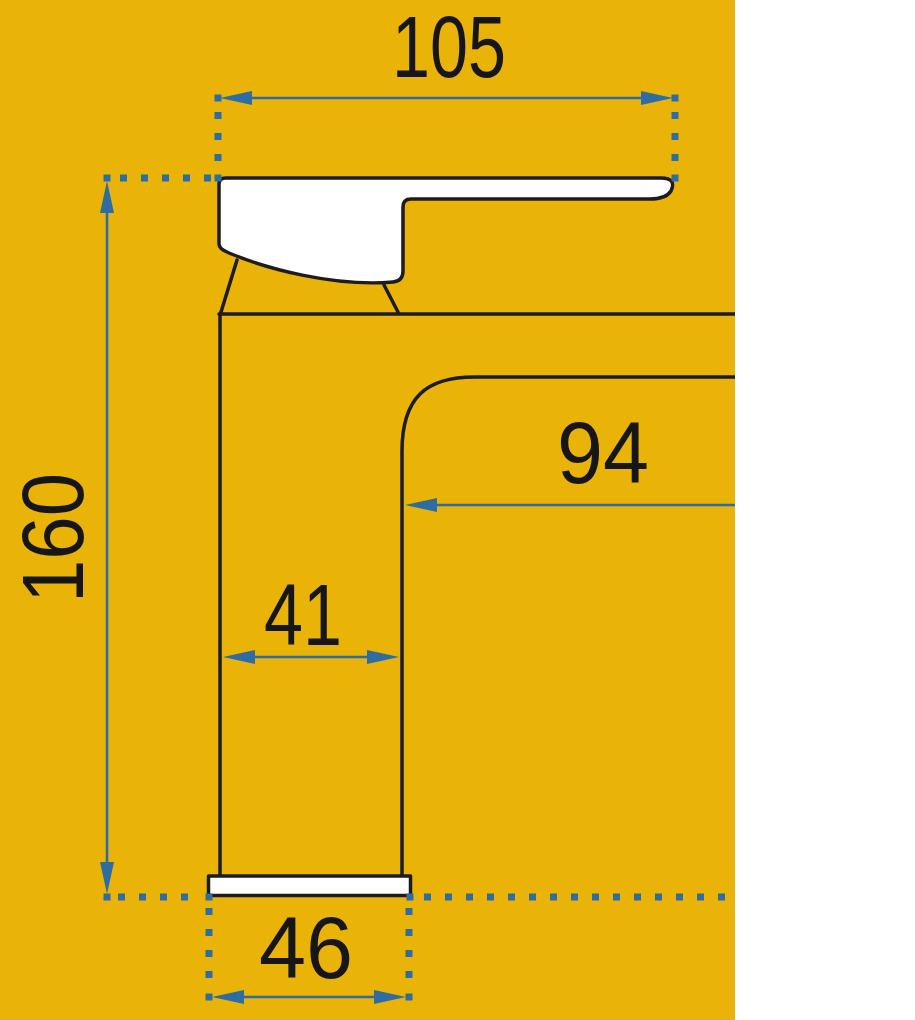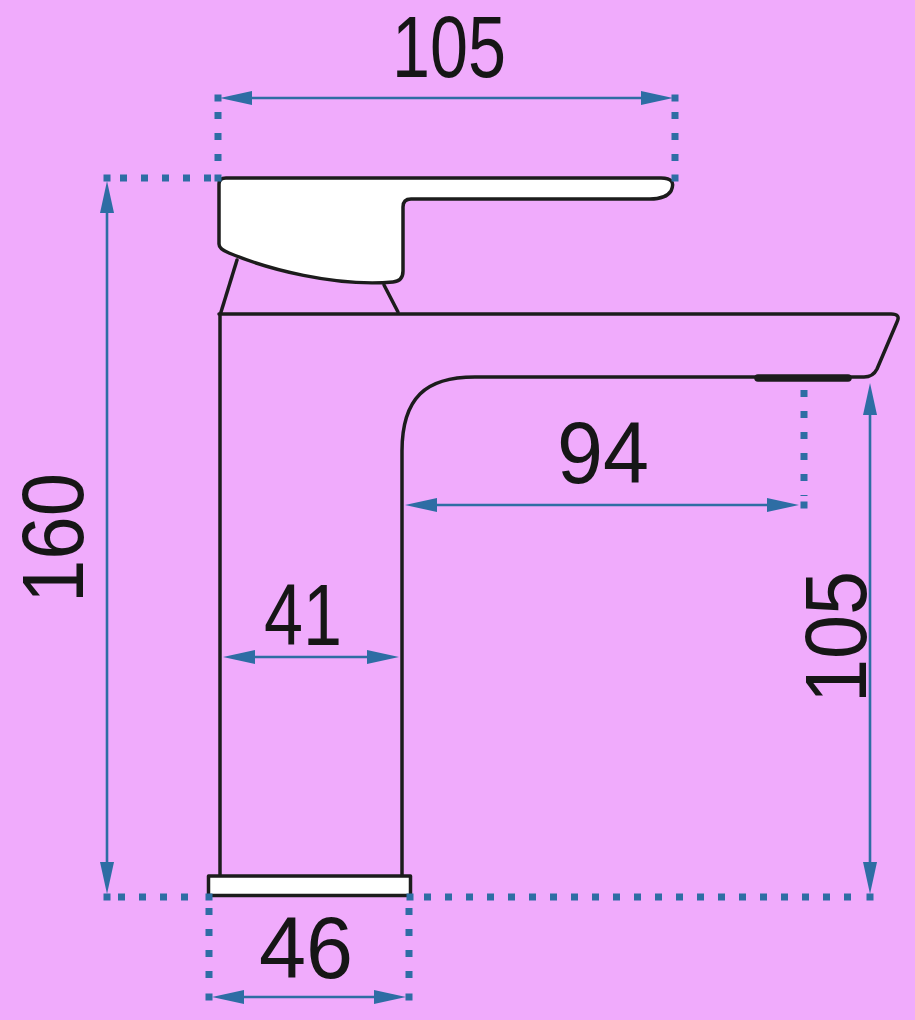--- a/index.html
+++ b/index.html
@@ -1,20 +1,20 @@
 <!DOCTYPE html>
 <html><head>
 <meta charset="utf-8">
 <style>
   html, body { margin: 0; padding: 0; background: #ffffff; }
   .stage {
     position: relative;
-    width: 915px;
+    width: 735px;
     height: 1020px;
-    background: #f0abfc;
+    background: #eab308;
     font-family: "Liberation Sans", sans-serif;
     overflow: hidden;
   }
   svg { display: block; }
   .dim-text {
     font-family: "Liberation Sans", sans-serif;
     font-size: 87px;
     fill: #161616;
   }
 </style>

